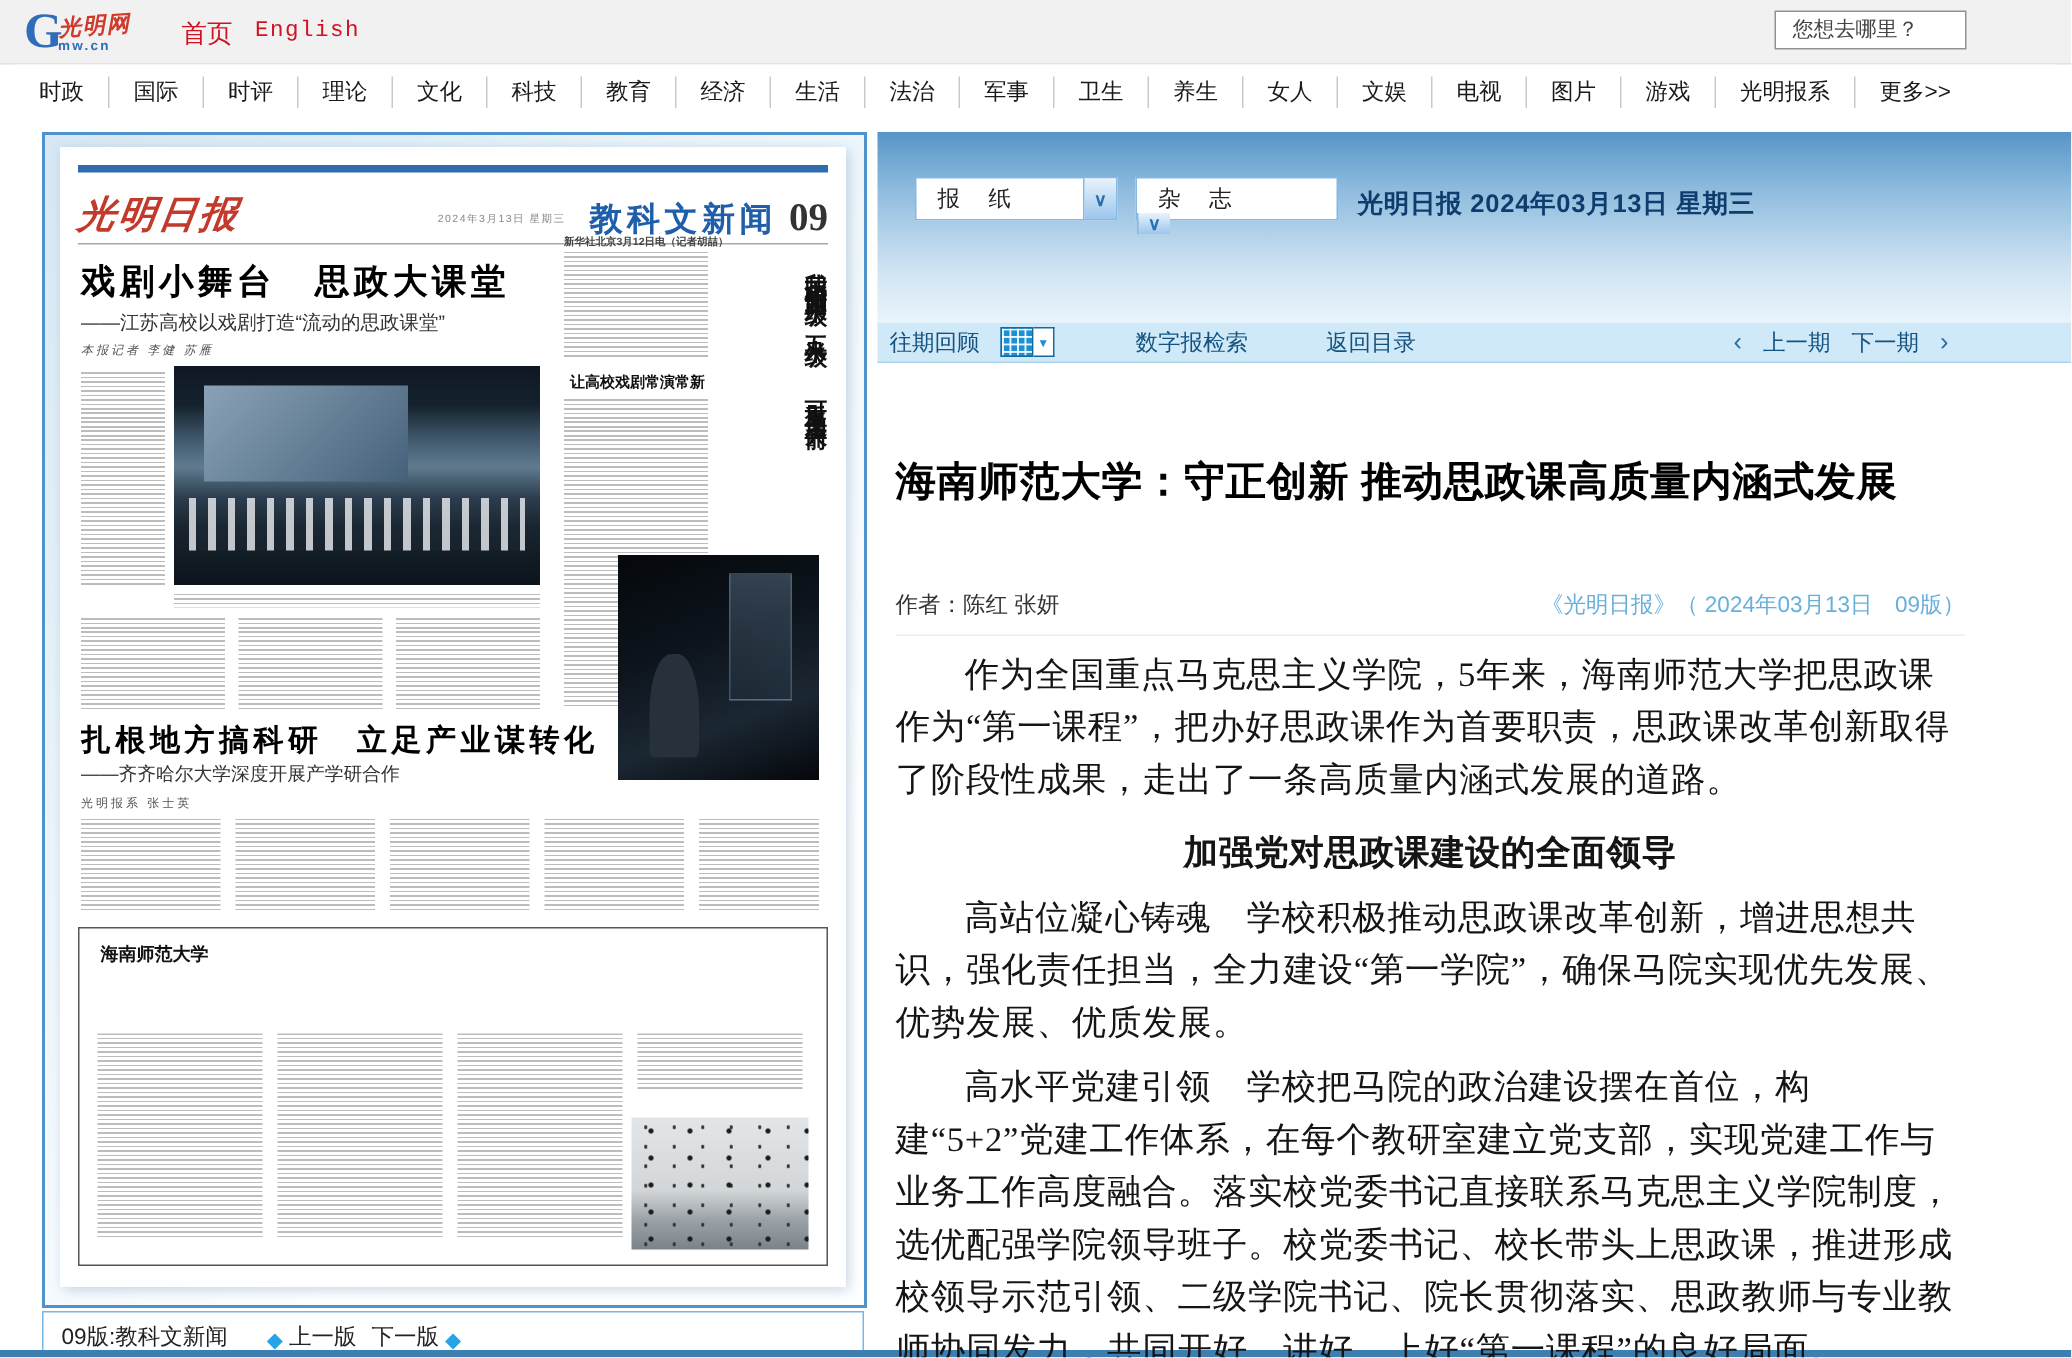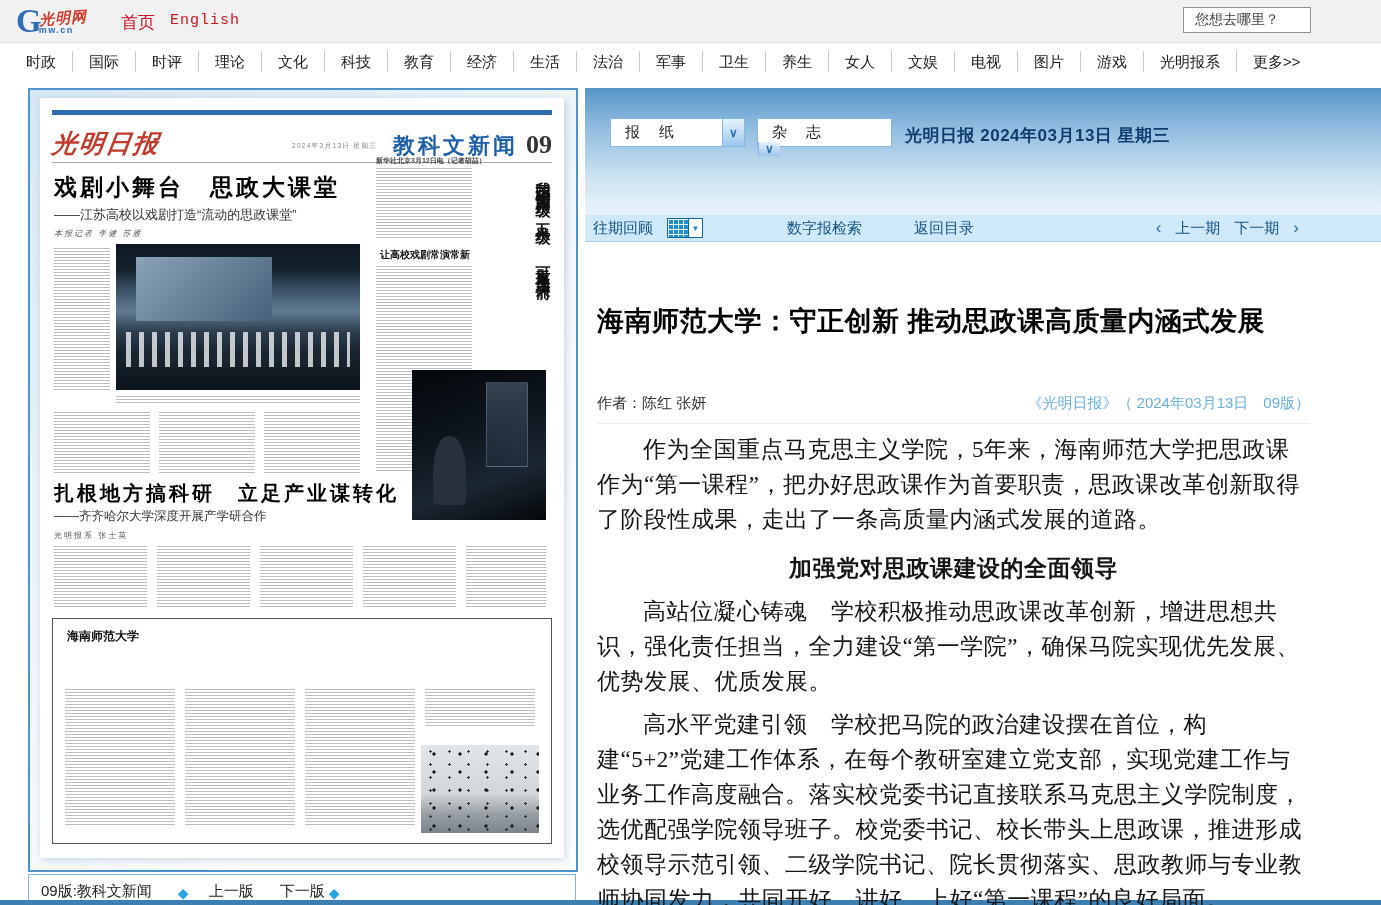--- a/index.html
+++ b/index.html
@@ -75,21 +75,21 @@
   .photo-grad{position:absolute;right:12px;bottom:10px;width:118px;height:88px;
     background-image:radial-gradient(circle,#1d1d1d 1.5px,transparent 1.7px),radial-gradient(circle,#333 1.1px,transparent 1.3px),
       linear-gradient(180deg,#e3e6e8 0%,#d2d6d9 55%,#9aa1a6 78%,#7b838a 100%);
     background-size:26px 18px,19px 13px,100% 100%;}
 
   
   .pager{position:absolute;left:28px;top:874px;width:546px;height:26px;border:1px solid #79b6e4;background:#fff;
          display:flex;align-items:flex-end;font-size:15px;color:#222;}
   .pager-label{margin-left:12px;}
   .pager .diamond{color:#27a3e8;font-size:14px;margin:0 4px;}
-  .pager .pg-link{cursor:pointer;margin-left:16px;}
+  .pager .pg-link{cursor:pointer;}
   .pager .d-left{margin-left:26px;}
   .pager .pg-prev{margin-right:10px;}
   .bottom-bar{position:absolute;left:0;top:900px;width:1381px;height:5px;background:#3e7fb1;}
 
   
   .blue-grad{position:absolute;left:585px;top:88px;width:796px;height:127px;
     background:linear-gradient(180deg,#5795c8 0%,#8ebbde 30%,#cfe4f2 72%,#e9f4fb 100%);}
   .sel{position:absolute;top:30px;width:133px;height:27px;background:#fff;border:1px solid #86b8e4;display:flex;cursor:pointer;}
   .sel-1{left:25px;} .sel-2{left:172px;flex-direction:column;}
   .sel-text{flex:1;font-size:15px;color:#222;letter-spacing:2px;padding:4px 16px 0 14px;}
@@ -100,21 +100,21 @@
   .toolbar{position:absolute;left:585px;top:215px;width:796px;height:26px;background:#cfe9f8;border-bottom:1px solid #aed4ec;
            display:flex;align-items:center;font-size:15px;color:#145380;}
   .tb-link{cursor:pointer;white-space:nowrap;}
   .tb-past{margin-left:8px;}
   .cal-wrap{display:flex;margin-left:14px;cursor:pointer;}
   .cal-icon{width:20px;height:18px;background:#1d8fd4;border:1px solid #1468a0;
     background-image:linear-gradient(rgba(255,255,255,.9) 1px,transparent 1px),linear-gradient(90deg,rgba(255,255,255,.9) 1px,transparent 1px);
     background-size:5px 5px;}
   .cal-dd{width:13px;height:18px;background:#fff;border:1px solid #1468a0;border-left:none;color:#1d8fd4;font-size:8px;
           display:flex;align-items:center;justify-content:center;}
-  .tb-search{margin-left:84px;}
+  .tb-search{margin-left:54px;}
   .tb-back{margin-left:52px;}
   .tb-right{margin-left:auto;margin-right:82px;display:flex;align-items:center;gap:14px;}
   .tb-arrow{font-size:17px;color:#2a6da0;cursor:pointer;}
 
   .content{position:absolute;left:597px;top:240px;width:713px;}
   .art-title{margin-top:62px;font-size:27px;font-weight:bold;color:#000;letter-spacing:.5px;line-height:38px;}
   .meta-row{margin-top:54px;display:flex;justify-content:space-between;align-items:baseline;font-size:15px;}
   .author{color:#333;}
   .source{color:#68b0dc;}
   .meta-divider{margin-top:10px;border-bottom:1px solid #e3eef6;}

